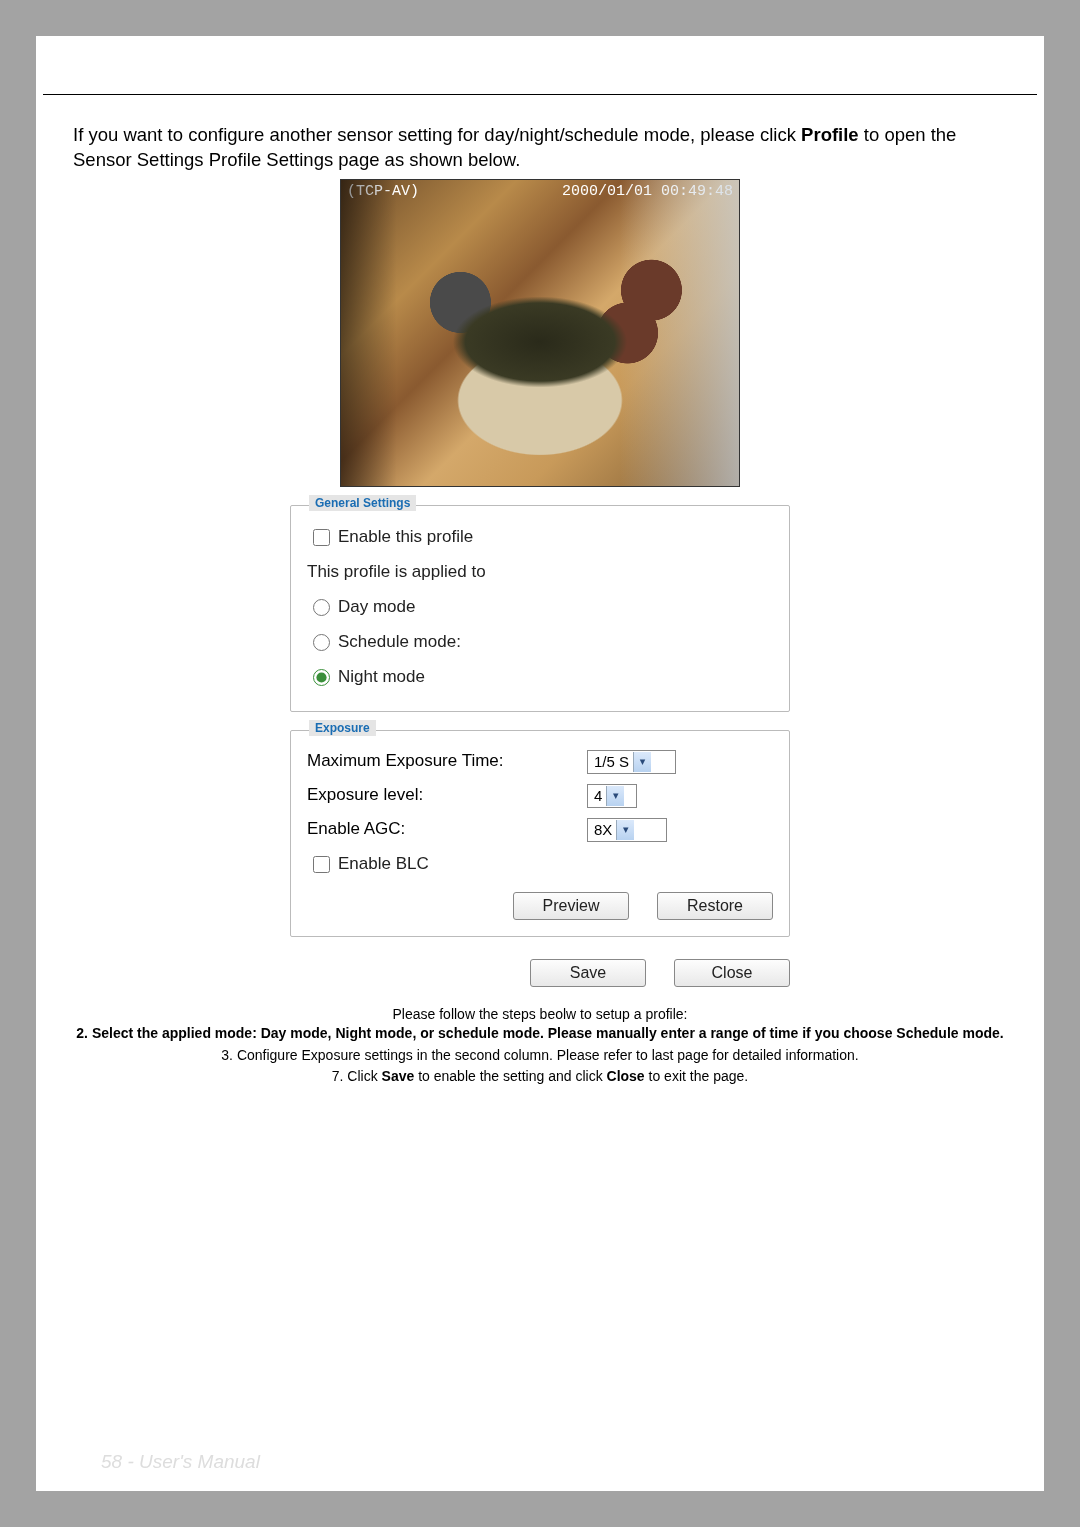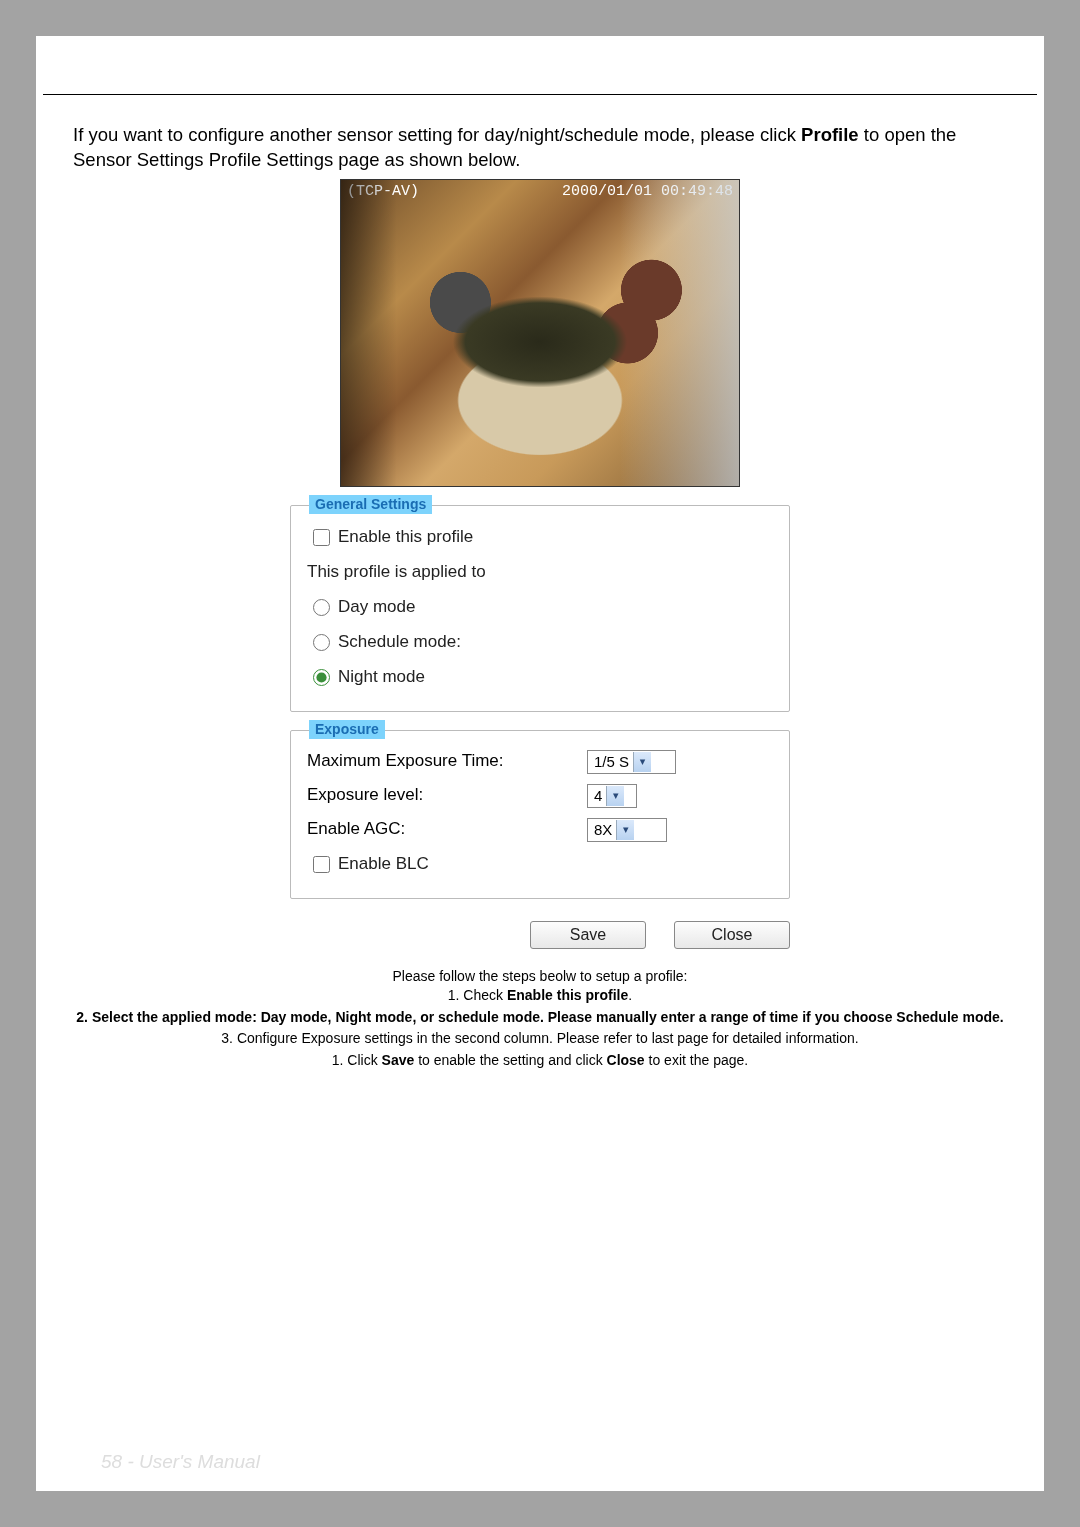--- a/index.html
+++ b/index.html
@@ -87,25 +87,25 @@
       border: 1px solid #bbb;
       border-radius: 2px;
       padding: 14px 16px 16px 16px;
       margin-bottom: 18px;
       position: relative;
     }
     .legend {
       position: absolute;
       top: -11px;
       left: 18px;
-      background: #7dd3fc;
+      background: #e5e5e5;
       padding: 0 6px;
       color: #1a6db3;
       font-weight: bold;
-      font-size: 14px;
+      font-size: 12px;
     }
     .row {
       display: flex;
       align-items: center;
       padding: 6px 0;
       font-size: 17px;
       color: #222;
     }
     .row.indent { padding-left: 6px; }
     .row label { cursor: default; }
@@ -263,40 +263,41 @@
               <span class="val">8X</span>
               <span class="caret">▾</span>
             </span>
           </div>
 
           <div class="row indent">
             <input type="checkbox" class="chk" style="">
             <label>Enable BLC</label>
           </div>
 
+          <div class="btn-row">
+            <span class="btn">Preview</span>
+            <span class="btn">Restore</span>
+          </div>
         </div>
 
         <div class="btn-row outside">
           <span class="btn">Save</span>
           <span class="btn">Close</span>
         </div>
 
       </div>
     </div>
 
     <div class="steps">
       <div>Please follow the steps beolw to setup a profile:</div>
       <ol>
-        <li>
-          <span class="num">1. Check </span><span class="bold">Enable this profile</span><span>.</span>
-        </li>
         <li class="wrap">2. Select the applied mode: Day mode, Night mode, or schedule mode. Please manually enter a range of time if you choose Schedule mode.</li>
         <li>3. Configure Exposure settings in the second column. Please refer to last page for detailed information.</li>
         <li>
-          <span>1. Click </span><span class="bold">Save</span><span> to enable the setting and click </span><span class="bold">Close</span><span> to exit the page.</span>
+          <span>7. Click </span><span class="bold">Save</span><span> to enable the setting and click </span><span class="bold">Close</span><span> to exit the page.</span>
         </li>
       </ol>
     </div>
 
   </div>
 
   <div class="footer">
     <span class="pagenum">58</span><span> - </span><span>User's Manual</span>
   </div>
 </div>

